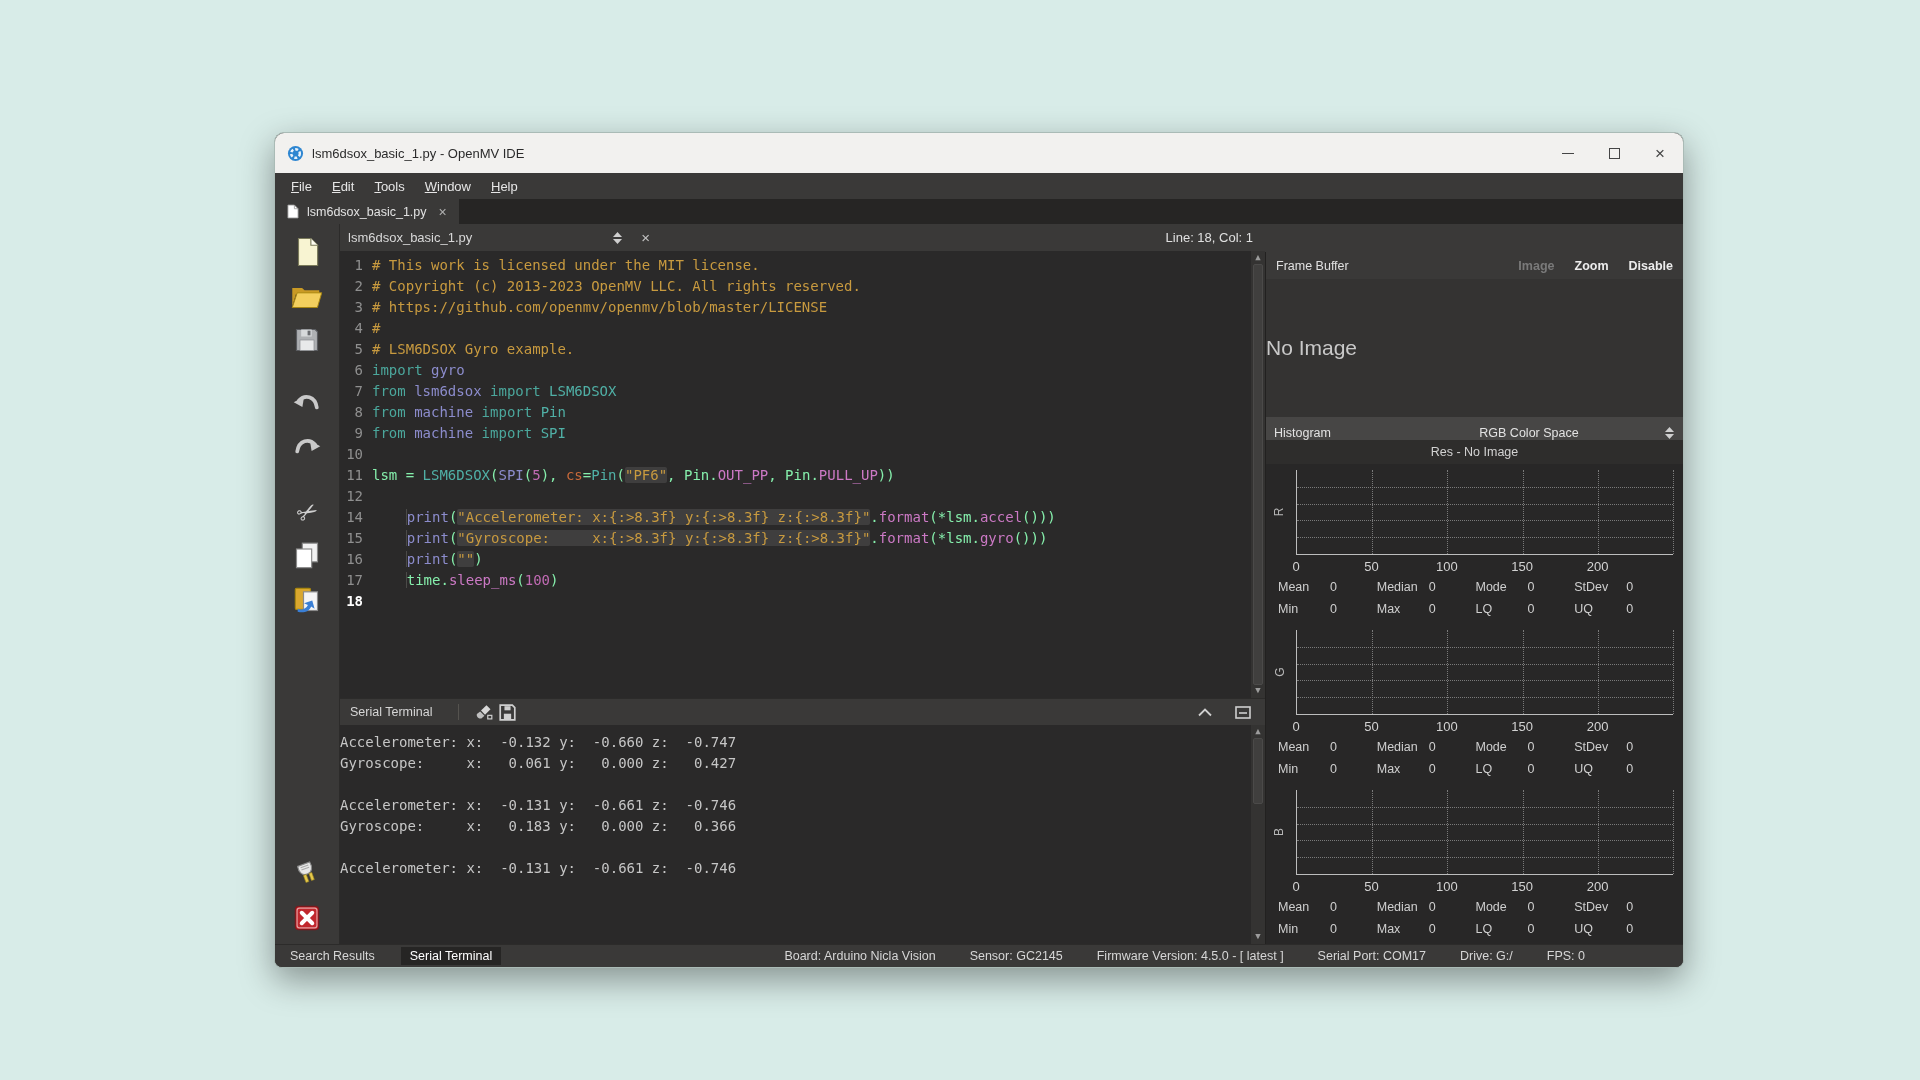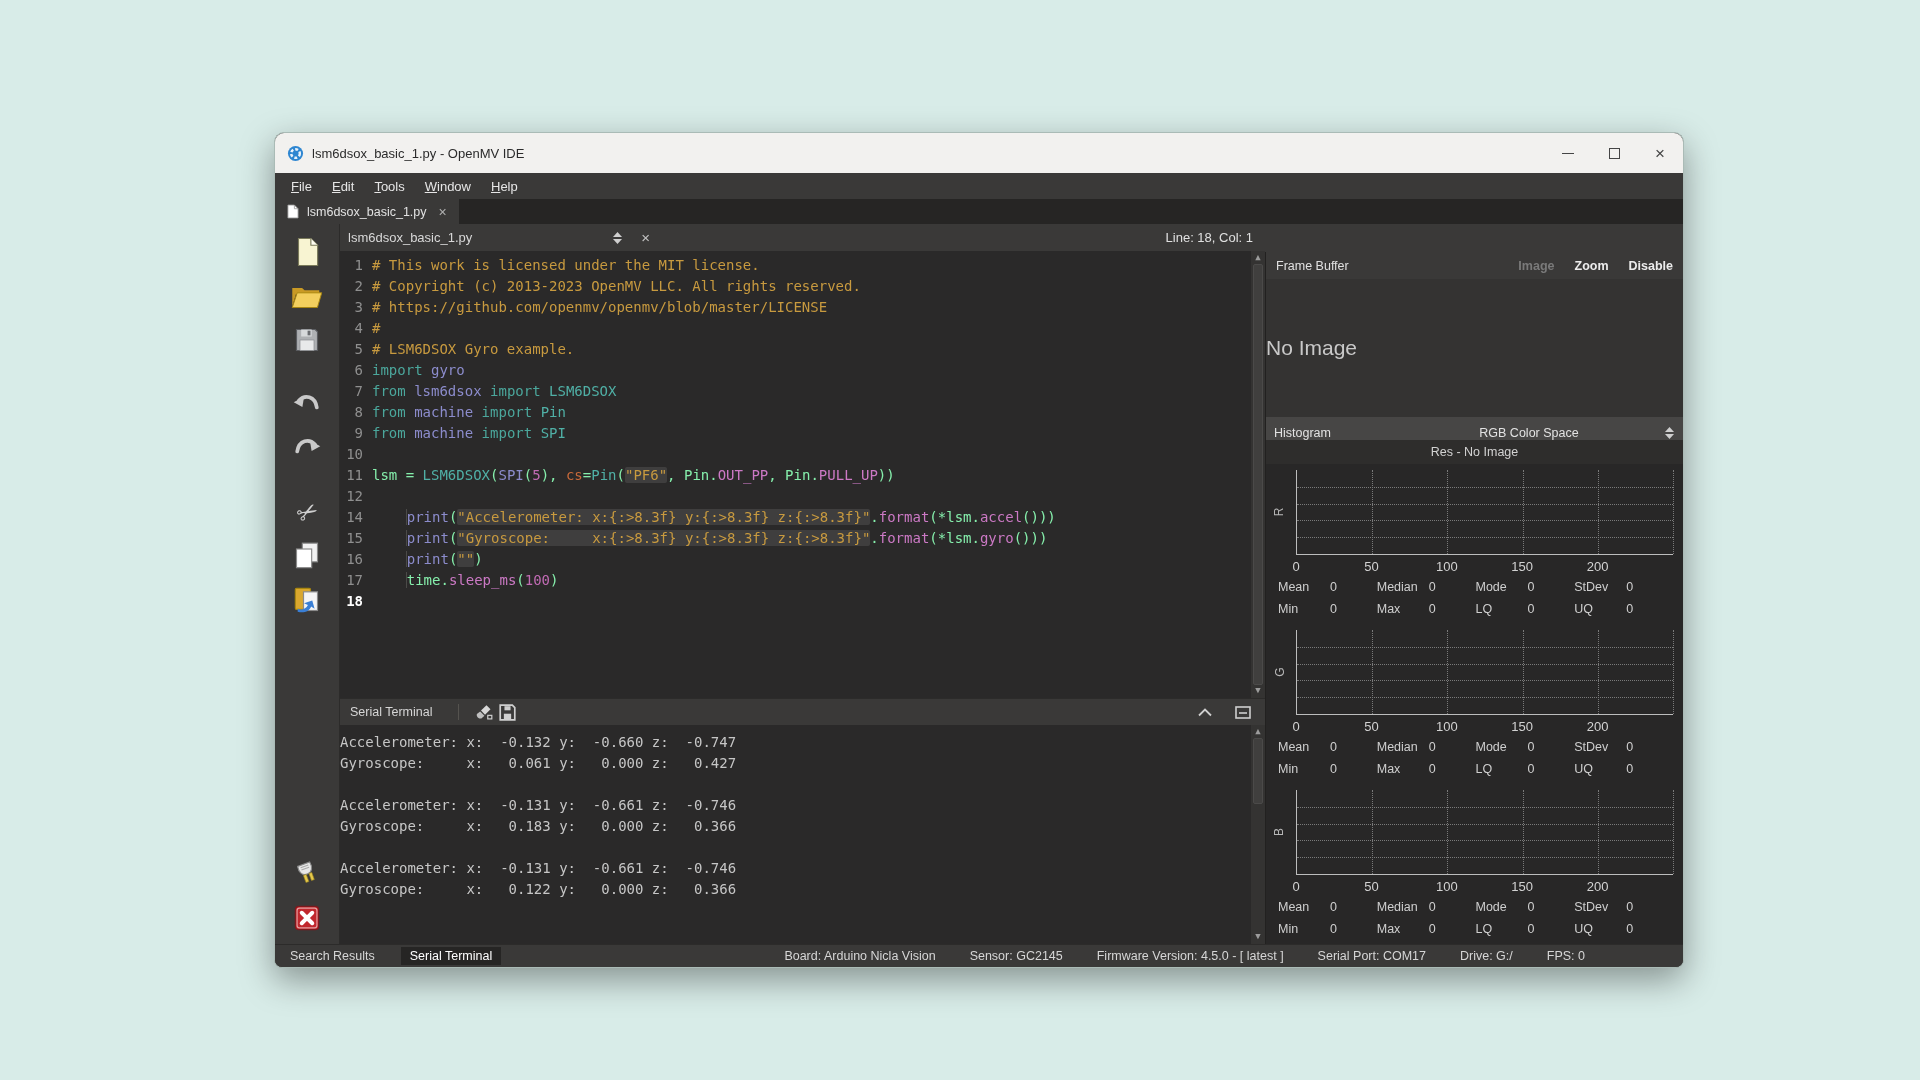--- a/index.html
+++ b/index.html
@@ -358,21 +358,20 @@
       </div>
       <div class="terminal">
         <div class="term-lines">
             <div class="term-line">Accelerometer: x:  -0.132 y:  -0.660 z:  -0.747</div>
             <div class="term-line">Gyroscope:     x:   0.061 y:   0.000 z:   0.427</div>
             <div class="term-line"></div>
             <div class="term-line">Accelerometer: x:  -0.131 y:  -0.661 z:  -0.746</div>
             <div class="term-line">Gyroscope:     x:   0.183 y:   0.000 z:   0.366</div>
             <div class="term-line"></div>
             <div class="term-line">Accelerometer: x:  -0.131 y:  -0.661 z:  -0.746</div>
-            <div class="term-line">Gyroscope:     x:   0.122 y:   0.000 z:   0.366</div>
           </div>
         <div class="vscroll">
           <div class="scroll-arrow">▲</div>
           <div class="thumb small"></div>
           <div class="track-rest"></div>
           <div class="scroll-arrow">▼</div>
         </div>
       </div>
     </div>
 

